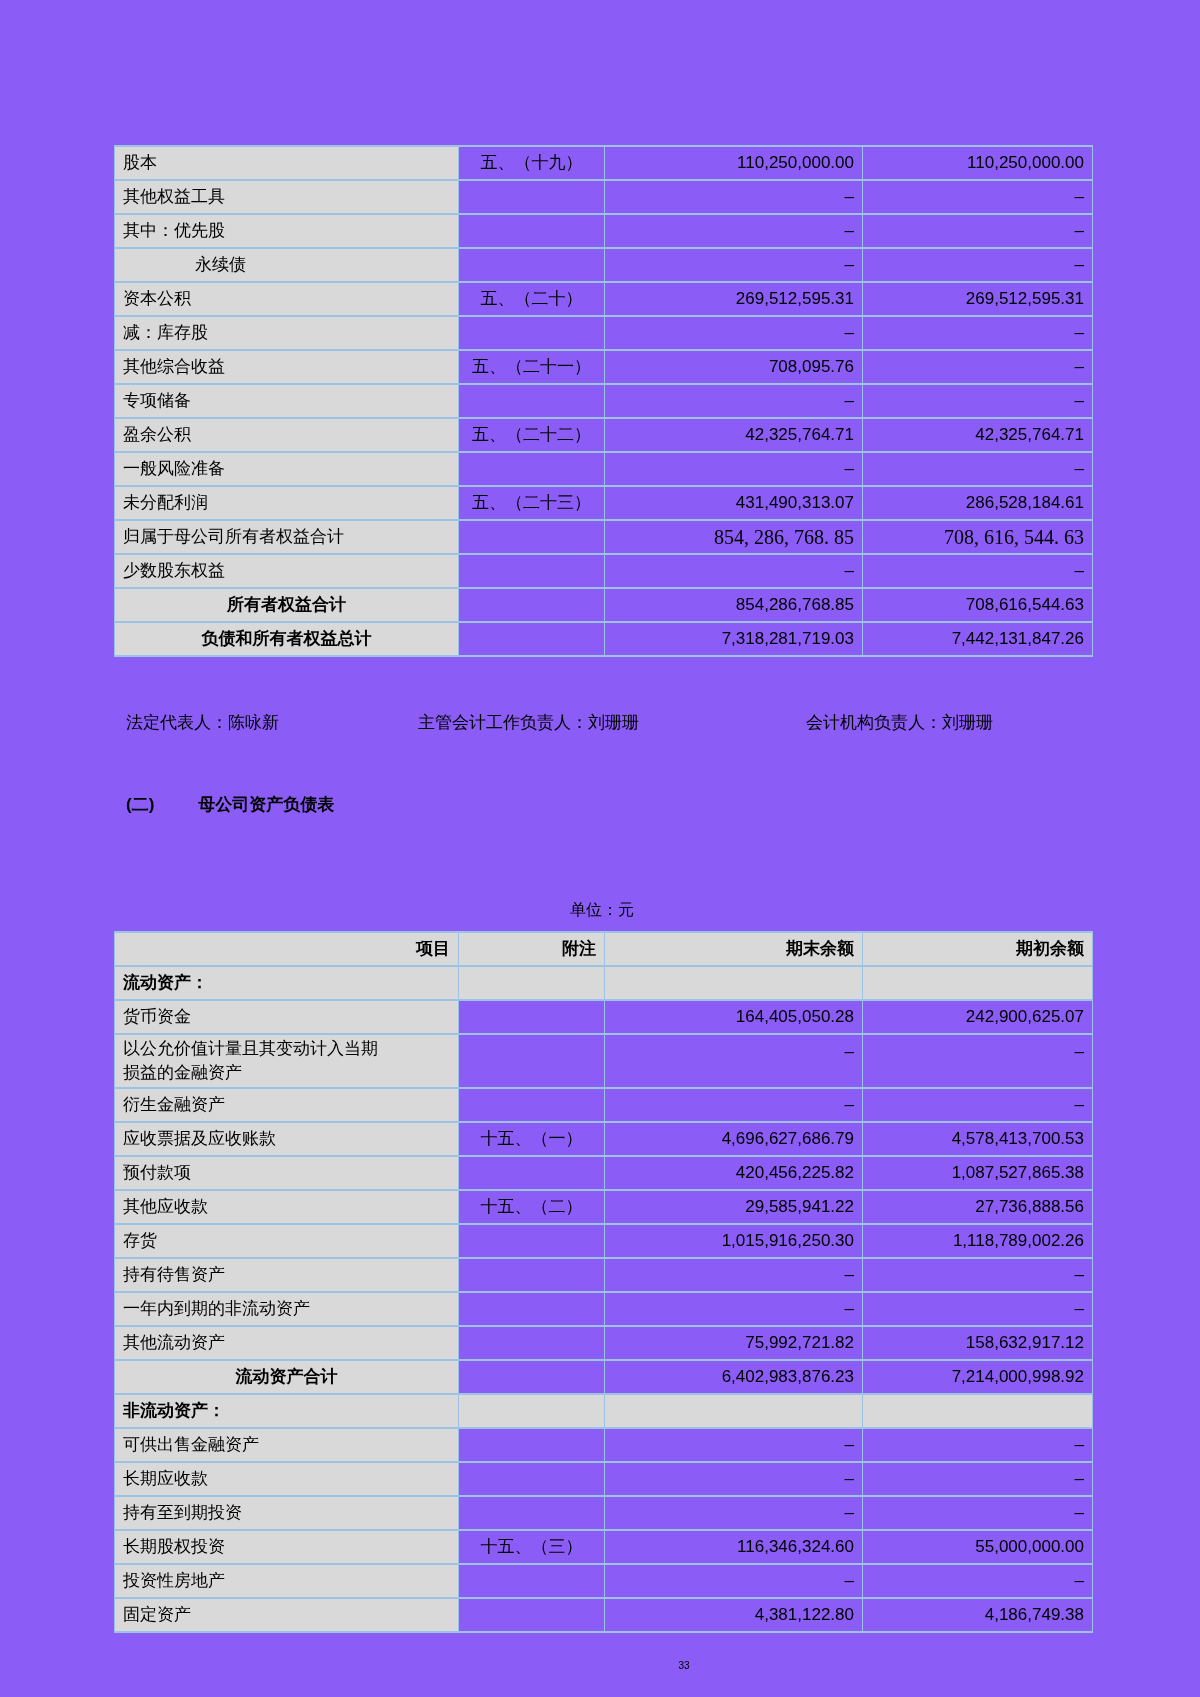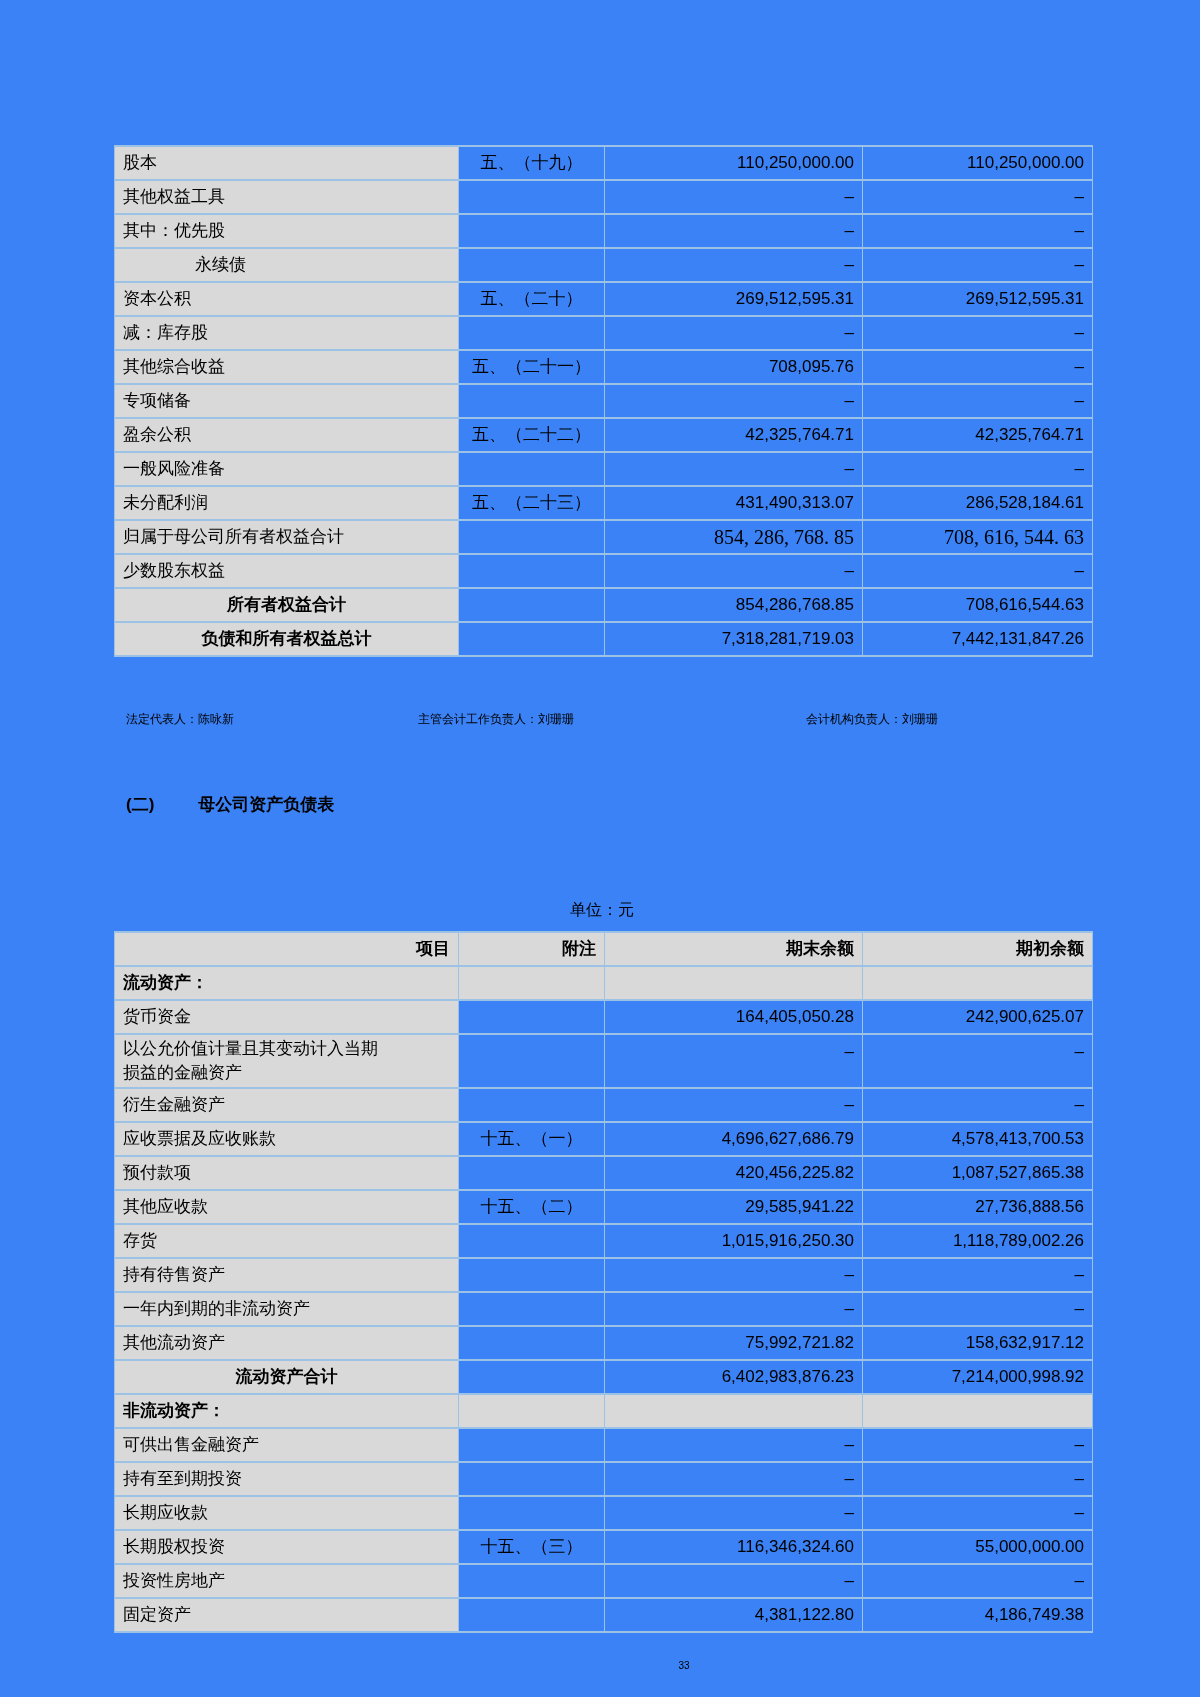--- a/index.html
+++ b/index.html
@@ -1,18 +1,18 @@
 <!DOCTYPE html>
 <html><head>
 <meta charset="utf-8">
 <style>
   html,body { margin:0; padding:0; background:#e8e8e8; }
   .page {
     position:relative; width:1200px; height:1697px; margin:0 auto;
-    background:#3b82f6; overflow:hidden; color:#000;
+    background:#8b5cf6; overflow:hidden; color:#000;
     font-family:"Liberation Sans","DejaVu Sans",sans-serif;
   }
   .content { position:absolute; left:114px; top:0; width:978px; }
 
   table.fin { border-collapse:collapse; width:978px; table-layout:fixed; }
   table.fin td {
     border:1px solid #9cc3e5; border-top-width:2px; border-bottom-width:2px;
     height:34px; box-sizing:border-box; padding:2px 8px;
     font-size:17px; line-height:24px; vertical-align:middle;
     overflow:hidden;
@@ -27,21 +27,21 @@
   tr.total td.c-item { font-weight:bold; text-align:center; padding-left:8px; }
   tr.indent td.c-item { padding-left:80px; }
   tr.serif td.c-end, tr.serif td.c-begin {
     font-family:"Liberation Serif","DejaVu Serif",serif; font-size:20px;
   }
   tr.section td { background:#d9d9d9; }
   tr.section td.c-item { font-weight:bold; }
   tr.header td { background:#d9d9d9; font-weight:bold; text-align:right; font-size:17px; }
   tr.vtop td.c-end, tr.vtop td.c-begin { vertical-align:top; padding-top:5px; }
 
-  .signature { position:relative; margin-top:54px; height:26px; font-size:12px;text-align:right; }
+  .signature { position:relative; margin-top:54px; height:26px; font-size:17px;text-align:right; }
   .signature span { position:absolute; top:0; white-space:nowrap; }
   .sig-1 { left:12px; }
   .sig-2 { left:288px;margin-left:16px; }
   .sig-3 { left:692px; }
 
   .section-title { margin-top:56px; padding-left:12px; font-size:17px; font-weight:bold; }
   .section-title .sec-index { display:inline-block; margin-right:44px; }
 
   .unit-line { margin-top:84px; text-align:center; font-size:16px; padding-right:2px; }
 
@@ -262,27 +262,27 @@
             <td class="c-end"></td>
             <td class="c-begin"></td>
           </tr>
           <tr>
             <td class="c-item">可供出售金融资产</td>
             <td class="c-note"></td>
             <td class="c-end">–</td>
             <td class="c-begin">–</td>
           </tr>
           <tr>
+            <td class="c-item">长期应收款</td>
+            <td class="c-note"></td>
+            <td class="c-end">–</td>
+            <td class="c-begin">–</td>
+          </tr>
+          <tr>
             <td class="c-item">持有至到期投资</td>
-            <td class="c-note"></td>
-            <td class="c-end">–</td>
-            <td class="c-begin">–</td>
-          </tr>
-          <tr>
-            <td class="c-item">长期应收款</td>
             <td class="c-note"></td>
             <td class="c-end">–</td>
             <td class="c-begin">–</td>
           </tr>
           <tr>
             <td class="c-item">长期股权投资</td>
             <td class="c-note">十五、（三）</td>
             <td class="c-end">116,346,324.60</td>
             <td class="c-begin">55,000,000.00</td>
           </tr>

